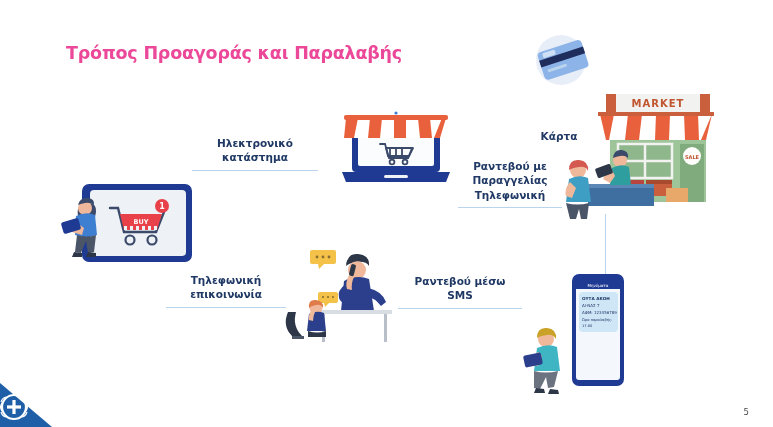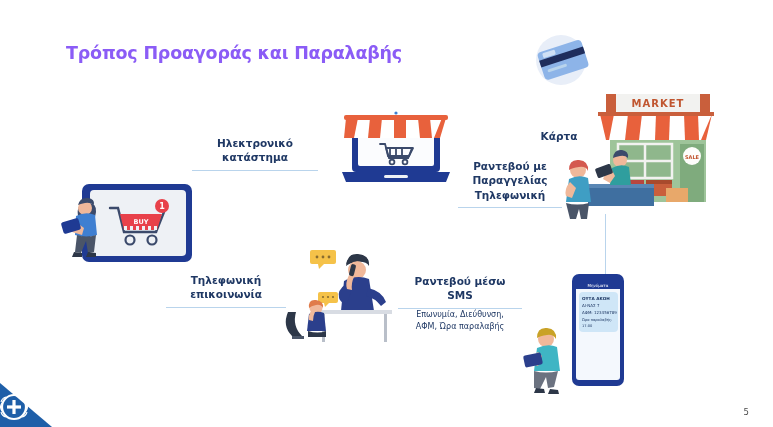--- a/index.html
+++ b/index.html
@@ -7,21 +7,21 @@
     width:773px;height:427px;
     background:#ffffff;
     font-family:"DejaVu Sans","Liberation Sans",sans-serif;
     overflow:hidden;position:relative;
   }
   .slide{position:absolute;inset:0;background:#fff;overflow:hidden;}
 
   
   .title{
     position:absolute;left:66px;top:42px;width:420px;
-    font-size:17.5px;font-weight:bold;color:#8b5cf6;
+    font-size:17.5px;font-weight:bold;color:#ec4899;
     line-height:1.36;letter-spacing:-0.2px;
   }
   .title .l2{display:block;}
 
   
   .label{
     position:absolute;text-align:center;color:#1f3864;
     font-size:10.5px;font-weight:bold;line-height:1.38;
   }
   .label .rule{
@@ -254,24 +254,20 @@
     </g>
 
     <path d="M10 64 q-6 14 4 24 l10 0 q-10 -10 -6 -24 Z" fill="#2d3748"></path>
     <rect x="14" y="88" width="12" height="3" fill="#4a5568"></rect>
   </svg>
 
   <div class="label" style="left:398px;top:274px;width:124px;">
     <span>Ραντεβού μέσω</span><br>
     <span>SMS</span>
     <span class="rule"></span>
-  </div>
-  <div class="sublabel" style="left:398px;top:309px;width:124px;">
-    <span>Επωνυμία, Διεύθυνση,</span><br>
-    <span>ΑΦΜ, Ώρα παραλαβής</span>
   </div>
 
   <svg class="art" style="left:558px;top:272px;" width="72" height="118" viewBox="0 0 72 118">
     <rect x="14" y="2" width="52" height="112" rx="7" fill="#1f3a93"></rect>
     <rect x="18" y="8" width="44" height="100" rx="3" fill="#f4f8fd"></rect>
     <rect x="18" y="8" width="44" height="9" fill="#1f3a93"></rect>
     <text x="40" y="15" font-size="4" fill="#ffffff" text-anchor="middle" font-family="DejaVu Sans, sans-serif">Μηνύματα</text>
 
     <rect x="21" y="20" width="39" height="40" rx="4" fill="#cfe6f7"></rect>
     <text x="24" y="28" font-size="4.2" font-weight="bold" fill="#1f3864" font-family="DejaVu Sans, sans-serif">ΟΥΤΑ ΑΚΟΗ</text>

